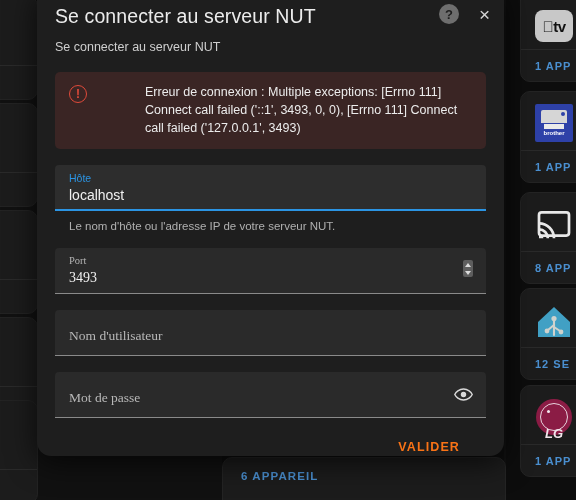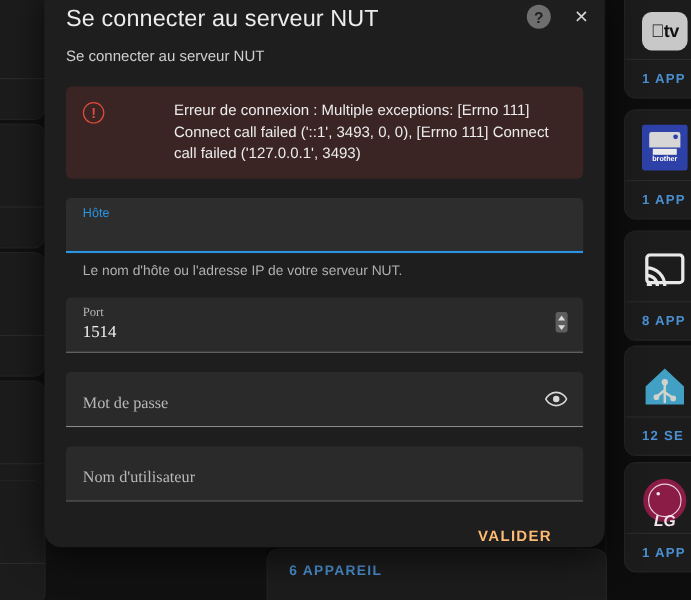--- a/index.html
+++ b/index.html
@@ -140,21 +140,21 @@
 
   .eye {
     position: absolute; right: 13px; top: 13px; width: 19px; height: 19px; cursor: pointer;
   }
 
   .dlg-actions {
     display: flex; justify-content: flex-end;
     padding: 16px 22px 0 0;
   }
   .validate-btn {
-    color: #fdba74; font-size: 12.5px; font-weight: 700; letter-spacing: 1.1px;
+    color: #f97316; font-size: 12.5px; font-weight: 700; letter-spacing: 1.1px;
     background: none; border: none; cursor: pointer; padding: 6px 4px;
   }
 </style>
 </head>
 <body>
 
 <div class="root">
 
   <div class="bg-left">
     <div class="bg-card" style="top:-4px;height:104px;">
@@ -279,45 +279,46 @@
 
     <div class="dlg-body">
 
       <div class="err-banner">
         <div class="err-icon">!</div>
         <div class="err-text">Erreur de connexion : Multiple exceptions: [Errno 111] Connect call failed ('::1', 3493, 0, 0), [Errno 111] Connect call failed ('127.0.0.1', 3493)</div>
       </div>
 
       <div class="field focused">
         <div class="fld-label">Hôte</div>
+        <div class="fld-value">localhost</div>
       </div>
       <div class="helper">Le nom d'hôte ou l'adresse IP de votre serveur NUT.</div>
 
       <div class="field plain" style="display:block;padding-top:6px;">
         <div class="fld-label dim">Port</div>
-        <div class="fld-value">1514</div>
+        <div class="fld-value">3493</div>
         <div class="spinner">
           <i class="up"></i>
             <i class="dn"></i>
         </div>
+      </div>
+
+      <div class="field plain">
+        <div class="fld-placeholder">Nom d'utilisateur</div>
       </div>
 
       <div class="field plain">
         <div class="fld-placeholder">Mot de passe</div>
         <div class="eye">
           <svg width="19" height="19" viewBox="0 0 24 24" aria-hidden="true">
             <path d="M12 5C6.5 5 2.3 9.2 1 12c1.3 2.8 5.5 7 11 7s9.7-4.2 11-7c-1.3-2.8-5.5-7-11-7z" fill="none" stroke="#d8d8d8" stroke-width="1.8"></path>
             <circle cx="12" cy="12" r="3.4" fill="#d8d8d8"></circle>
           </svg>
         </div>
       </div>
 
-      <div class="field plain">
-        <div class="fld-placeholder">Nom d'utilisateur</div>
-      </div>
-
       <div class="dlg-actions">
         <button class="validate-btn">VALIDER</button>
       </div>
     </div>
   </div>
 
 </div>
 
 </body></html>

